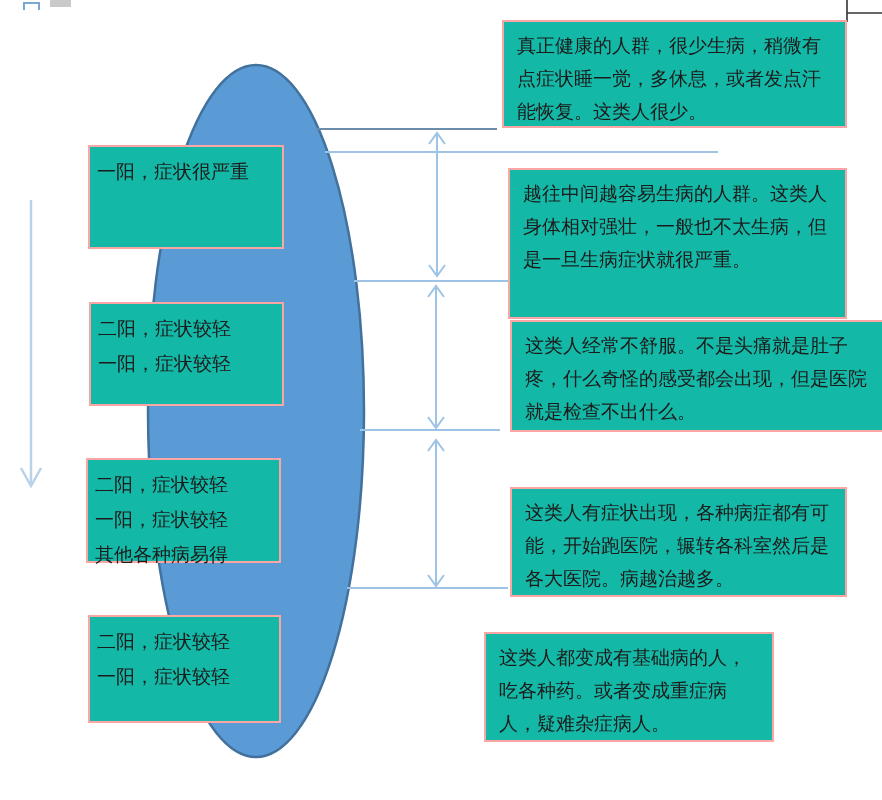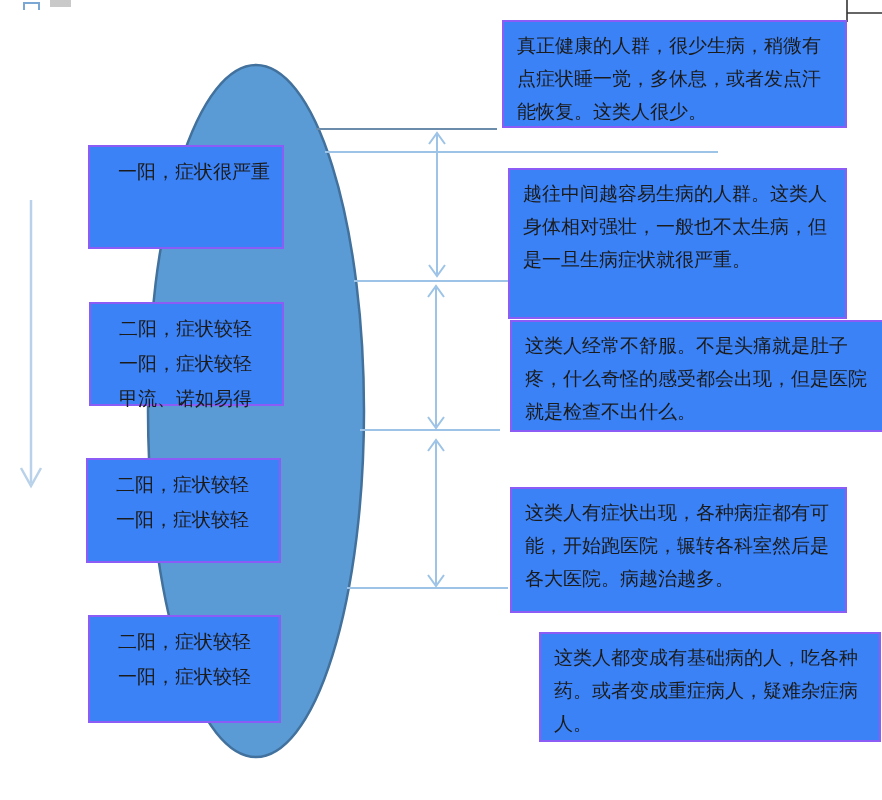--- a/index.html
+++ b/index.html
@@ -4,37 +4,37 @@
 <style>
   html,body{margin:0;padding:0;}
   body{
     width:882px;height:800px;position:relative;overflow:hidden;
     background:#ffffff;
     font-family:"Liberation Sans","DejaVu Sans",sans-serif;
     color:#1b1b1b;
   }
   #lines-layer{position:absolute;left:0;top:0;width:882px;height:800px;}
   .lbox,.rbox{
-    position:absolute;box-sizing:border-box;background:#3b82f6;
-    border:2px solid #8b5cf6;color:#1b1b1b;
+    position:absolute;box-sizing:border-box;background:#14b8a6;
+    border:2px solid #fca5a5;color:#1b1b1b;
   }
-  .lbox{padding:7px 28px;font-size:19px;line-height:35px;}
+  .lbox{padding:7px 7px;font-size:19px;line-height:35px;}
   .rbox{padding:7px 13px;font-size:19px;line-height:33px;}
   .lbox .bline{white-space:nowrap;}
   
   #lbox-0{left:88px;top:145px;width:196px;height:104px;}
   #lbox-1{left:89px;top:302px;width:195px;height:104px;}
   #lbox-2{left:86px;top:458px;width:195px;height:105px;}
   #lbox-3{left:88px;top:615px;width:193px;height:108px;}
   
   #rbox-0{left:502px;top:20px;width:345px;height:108px;}
   #rbox-1{left:508px;top:168px;width:339px;height:151px;}
   #rbox-2{left:510px;top:320px;width:390px;height:112px;}
-  #rbox-3{left:510px;top:487px;width:337px;height:126px;}
-  #rbox-4{left:539px;top:632px;width:342px;height:110px;font-family:Liberation Serif, serif;}
+  #rbox-3{left:510px;top:487px;width:337px;height:110px;}
+  #rbox-4{left:484px;top:632px;width:290px;height:110px;font-family:Liberation Serif, serif;}
 </style>
 </head>
 <body>
 
 <svg id="lines-layer" width="882" height="800" viewBox="0 0 882 800" xmlns="http://www.w3.org/2000/svg">
 
   <ellipse cx="256" cy="411" rx="108" ry="346" fill="#5b9bd5" stroke="#41719c" stroke-width="2.5"></ellipse>
 
   <g stroke="#b9d2e9" stroke-width="2.5" fill="none">
     <line x1="31" y1="200" x2="31" y2="483"></line>
@@ -70,25 +70,25 @@
   <polyline points="24,10 24,3 39,3 39,10" fill="none" stroke="#7aa7d4" stroke-width="2"></polyline>
   <rect x="50" y="0" width="21" height="7" fill="#c9c9c9"></rect>
 </svg>
 
 <div class="lbox" id="lbox-0">
   <div class="bline">一阳，症状很严重</div>
 </div>
 <div class="lbox" id="lbox-1">
   <div class="bline">二阳，症状较轻</div>
   <div class="bline">一阳，症状较轻</div>
-  <div class="bline">甲流、诺如易得</div>
 </div>
 <div class="lbox" id="lbox-2">
   <div class="bline">二阳，症状较轻</div>
   <div class="bline">一阳，症状较轻</div>
+  <div class="bline">其他各种病易得</div>
 </div>
 <div class="lbox" id="lbox-3">
   <div class="bline">二阳，症状较轻</div>
   <div class="bline">一阳，症状较轻</div>
 </div>
 
 <div class="rbox" id="rbox-0">
   <span>真正健康的人群，很少生病，稍微有点症状睡一觉，多休息，或者发点汗能恢复。这类人很少。</span>
 </div>
 <div class="rbox" id="rbox-1">

